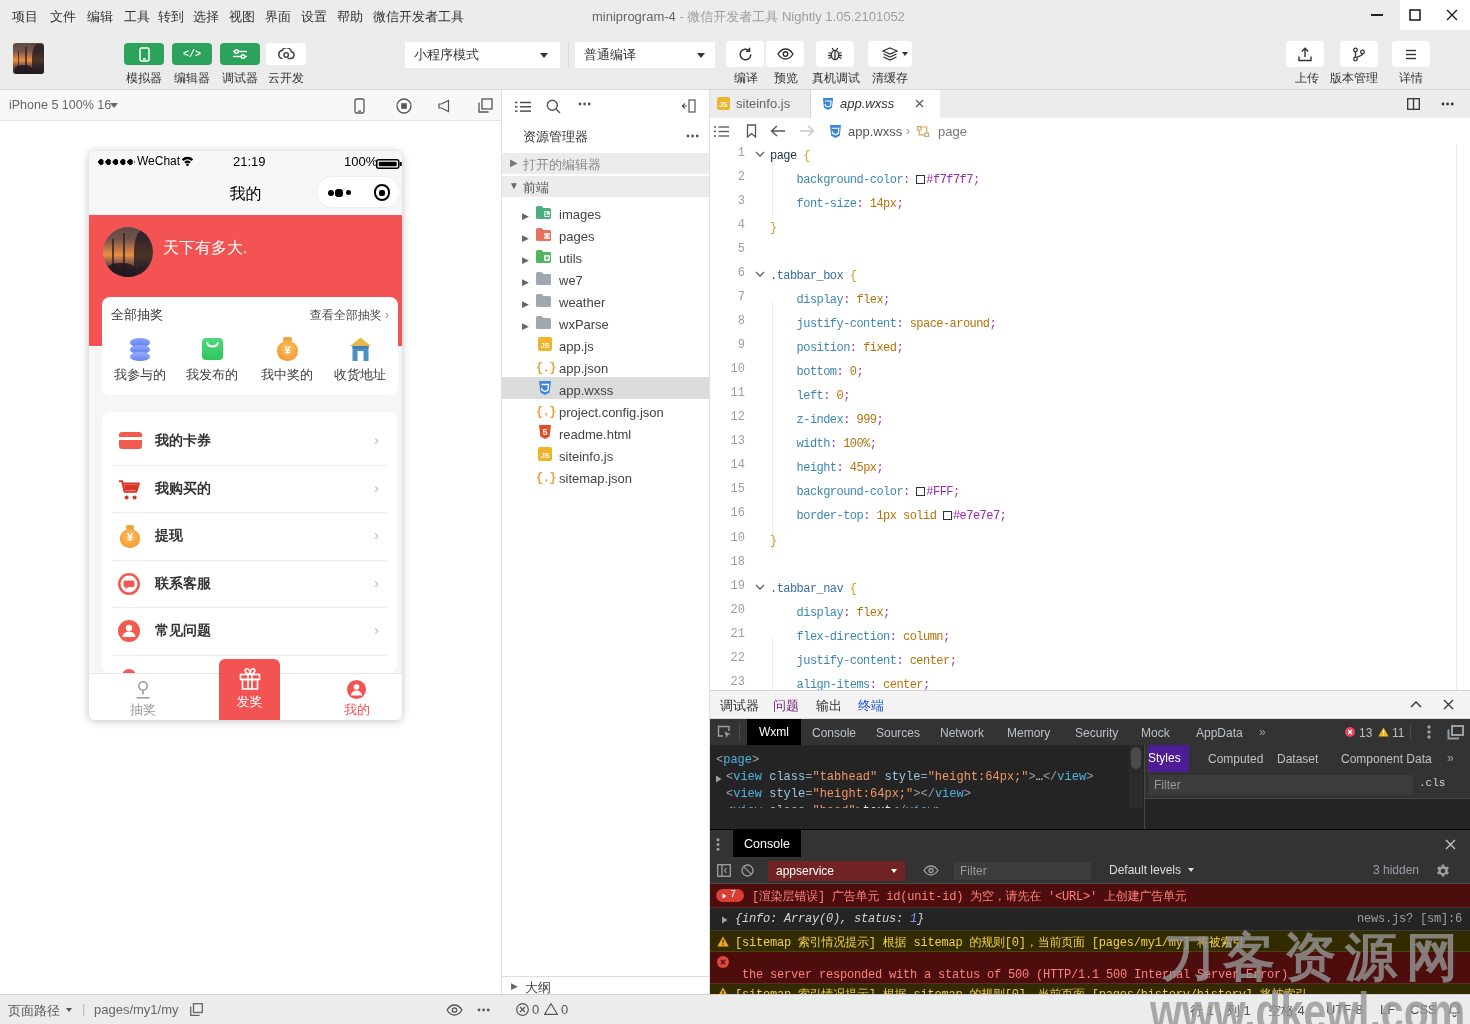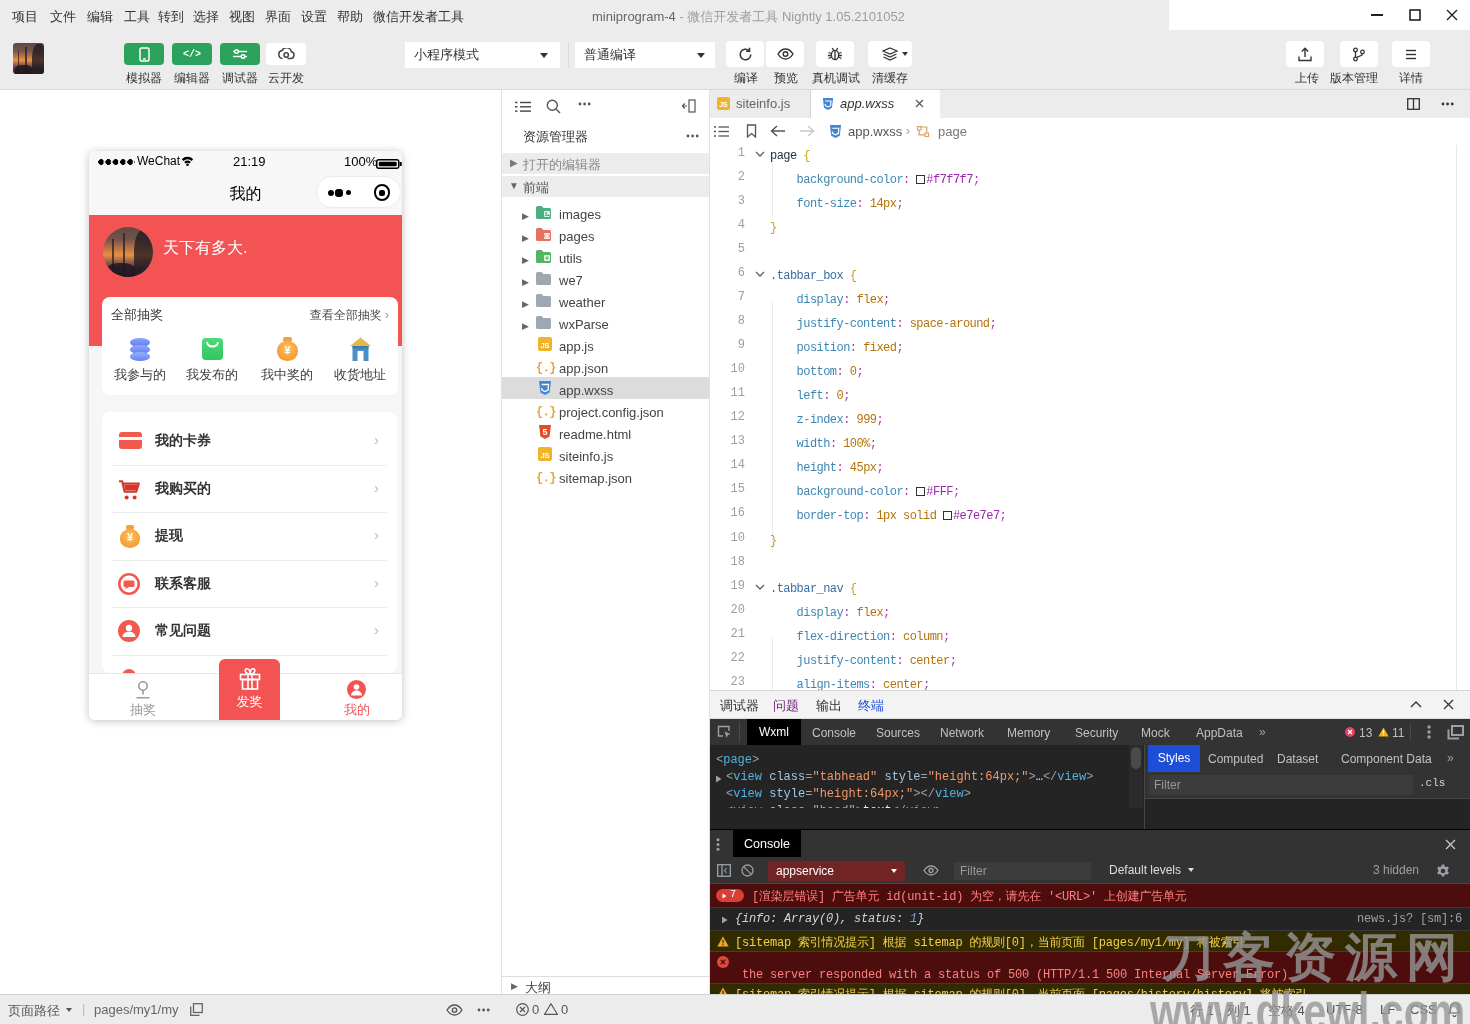--- a/index.html
+++ b/index.html
@@ -2,21 +2,21 @@
 <html><head>
 <meta charset="utf-8">
 <style>
 *{margin:0;padding:0;box-sizing:border-box}
 html,body{width:1470px;height:1024px;overflow:hidden;background:#fff;
   font-family:"Liberation Sans",sans-serif;-webkit-font-smoothing:antialiased}
 #app{position:absolute;left:0;top:0;width:1470px;height:1024px;background:#fff}
 .a{position:absolute}
 svg{display:block}
 
-#titlebar{left:0;top:0;width:1169px;height:30px;background:#ececec}
+#titlebar{left:0;top:0;width:1400px;height:30px;background:#ececec}
 #titlebar .menu{position:absolute;top:8px;font-size:13px;color:#333}
 #toolbar{left:0;top:30px;width:1470px;height:60px;background:#ececec;border-bottom:1px solid #d8d8d8}
 .tbtn{position:absolute;top:13px;width:40px;height:22px;border-radius:4px;background:#2ca35c;
   display:flex;align-items:center;justify-content:center}
 .tbtn.white{background:#fff}
 .tlabel{position:absolute;top:40px;font-size:12px;color:#333;width:60px;text-align:center}
 .drop{position:absolute;top:12px;height:26px;background:#fff;font-size:13px;color:#333;
   line-height:26px;padding-left:9px}
 .caret{position:absolute;width:0;height:0;border-left:4px solid transparent;border-right:4px solid transparent;border-top:5px solid #333}
 .ibox{position:absolute;top:11px;width:38px;height:26px;background:#fff;border-radius:4px;
@@ -178,20 +178,39 @@
             <line x1="2" y1="1.5" x2="12" y2="1.5"></line>
             <line x1="2" y1="5.5" x2="12" y2="5.5"></line>
             <line x1="2" y1="9.5" x2="12" y2="9.5"></line>
           </g>
         </svg>
   </div>
       <div class="tlabel" style="left:1381px">详情</div>
 </div>
 
 <div class="a" id="sim">
+  <div class="a" id="simhead">
+    <span class="a" style="left:9px;top:8px;font-size:12.5px;color:#666">iPhone 5 100% 16</span>
+    <span class="caret" style="left:110px;top:13px;border-top-color:#666;border-left-width:4px;border-right-width:4px"></span>
+    <svg class="a" style="left:354px;top:8px" width="11" height="16" viewBox="0 0 11 16">
+          <rect x="1" y="1" width="9" height="14" rx="1.5" fill="none" stroke="#555" stroke-width="1.3"></rect>
+          <rect x="4" y="12.5" width="3" height="1.3" fill="#555"></rect>
+        </svg>
+    <svg class="a" style="left:396px;top:8px" width="16" height="16" viewBox="0 0 16 16">
+          <circle cx="8" cy="8" r="7" fill="none" stroke="#555" stroke-width="1.3"></circle>
+          <rect x="5.2" y="5.2" width="5.6" height="5.6" fill="#555"></rect>
+        </svg>
+    <svg class="a" style="left:438px;top:9px" width="12" height="14" viewBox="0 0 12 14">
+          <path d="M1 5 H3.5 L10.5 1.5 V12.5 L3.5 9 H1 Z" fill="none" stroke="#555" stroke-width="1.2"></path>
+        </svg>
+    <svg class="a" style="left:478px;top:8px" width="15" height="15" viewBox="0 0 15 15">
+          <rect x="4" y="1" width="10" height="10" fill="none" stroke="#555" stroke-width="1.3"></rect>
+          <path d="M1 4.5 V14 H10.5" fill="none" stroke="#555" stroke-width="1.3"></path>
+        </svg>
+  </div>
   <div class="a" id="phone">
 
     <div class="a" style="left:0;top:0;width:313px;height:22px;background:#f7f7f7">
       <div class="a" style="left:8.5px;top:8px;width:37px;height:6px;
         background:radial-gradient(circle 3px at 3px 3px,#000 2.7px,transparent 3px) 0 0/7.3px 6px repeat-x"></div>
       <span class="a" style="left:48px;top:3px;font-size:12px;color:#000">WeChat</span>
       <svg class="a" style="left:92px;top:5px" width="13" height="10" viewBox="0 0 13 10">
             <path d="M0.8 3.2 A8 8 0 0 1 12.2 3.2 L10.6 5 A5.6 5.6 0 0 0 2.4 5 Z M3.2 5.9 A4.6 4.6 0 0 1 9.8 5.9 L8.3 7.6 A2.5 2.5 0 0 0 4.7 7.6 Z" fill="#000"></path>
             <circle cx="6.5" cy="8.7" r="1.3" fill="#000"></circle>
           </svg>
@@ -681,21 +700,21 @@
     <div class="a" style="left:16px;top:42px;white-space:pre"><span style="color:#9aa0a6">&lt;</span><span style="color:#4fb4e3">view</span> <span style="color:#9fc6e0">style</span><span style="color:#9aa0a6">=</span><span style="color:#f29766">"height:64px;"</span><span style="color:#9aa0a6">&gt;&lt;/</span><span style="color:#4fb4e3">view</span><span style="color:#9aa0a6">&gt;</span></div>
     <div class="a" style="left:16px;top:59px;white-space:pre"><span style="color:#9aa0a6">&lt;</span><span style="color:#4fb4e3">view</span> <span style="color:#9fc6e0">class</span><span style="color:#9aa0a6">=</span><span style="color:#f29766">"head"</span><span style="color:#9aa0a6">&gt;</span><span style="color:#e8eaed">text</span><span style="color:#9aa0a6">&lt;/</span><span style="color:#4fb4e3">view</span><span style="color:#9aa0a6">&gt;</span></div>
 
   </div>
   <div class="a" style="left:419px;top:55px;width:14px;height:63px;background:#2b2b2b">
     <div class="a" style="left:2px;top:2px;width:10px;height:22px;background:#4a4a4a;border-radius:5px"></div>
   </div>
 
   <div class="a" style="left:434px;top:55px;width:326px;height:84px;background:#242424;border-left:1px solid #474747">
     <div class="a" style="left:0;top:0;width:326px;height:27px;background:#333">
-      <div class="a" style="left:3px;top:0;width:52px;height:27px;background:#1d4ed8;color:#fff;font-size:12px;text-align:center;line-height:27px">Styles</div>
+      <div class="a" style="left:3px;top:0;width:41px;height:27px;background:#4c1d95;color:#fff;font-size:12px;line-height:27px">Styles</div>
       <span class="dtab" style="left:63px;top:7px">Computed</span>
       <span class="dtab" style="left:132px;top:7px">Dataset</span>
       <span class="dtab" style="left:196px;top:7px">Component Data</span>
       <span class="dtab" style="left:302px;top:6px;color:#9aa0a6">»</span>
     </div>
     <div class="a" style="left:0;top:27px;width:326px;height:26px;background:#333">
       <div class="a" style="left:4px;top:3px;width:264px;height:20px;background:#3c3c3c">
             <span class="a" style="left:5px;top:3px;font-size:12px;color:#9a9a9a">Filter</span>
           </div>
       <span class="a mono" style="left:274px;top:5px;font-size:11px;color:#d5d5d5">.cls</span>

